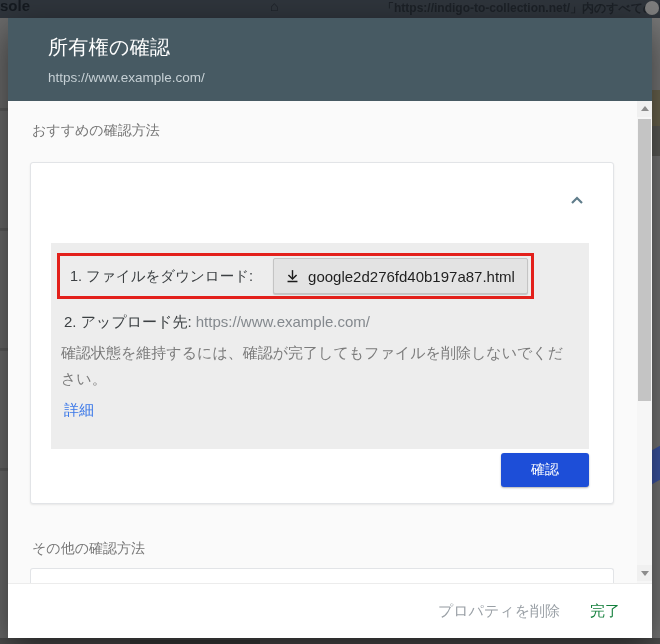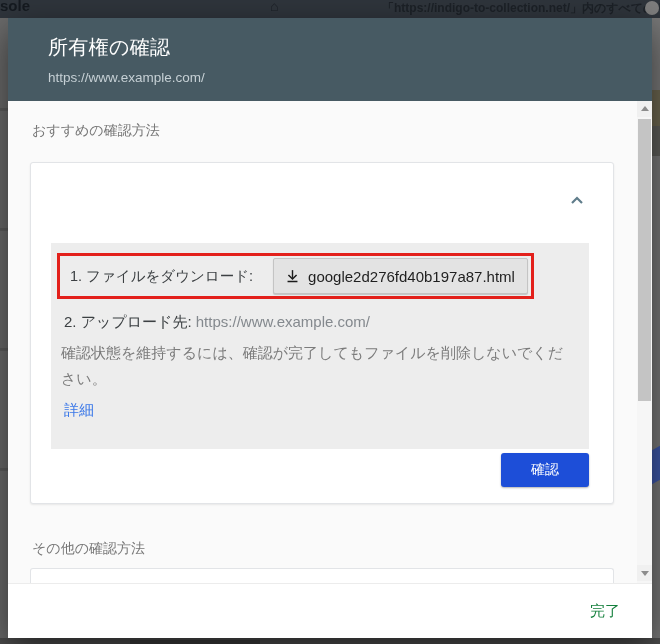--- a/index.html
+++ b/index.html
@@ -220,17 +220,18 @@
       <div class="scroll-btn up">
           <span class="tri-up"></span>
         </div>
       <div class="scroll-thumb"></div>
       <div class="scroll-btn down">
           <span class="tri-down"></span>
         </div>
     </div>
 
     <div class="dialog-footer">
+      <button class="footer-btn btn-remove">プロパティを削除</button>
       <button class="footer-btn btn-done">完了</button>
     </div>
 
   </div>
 </div>
 
 </body></html>

